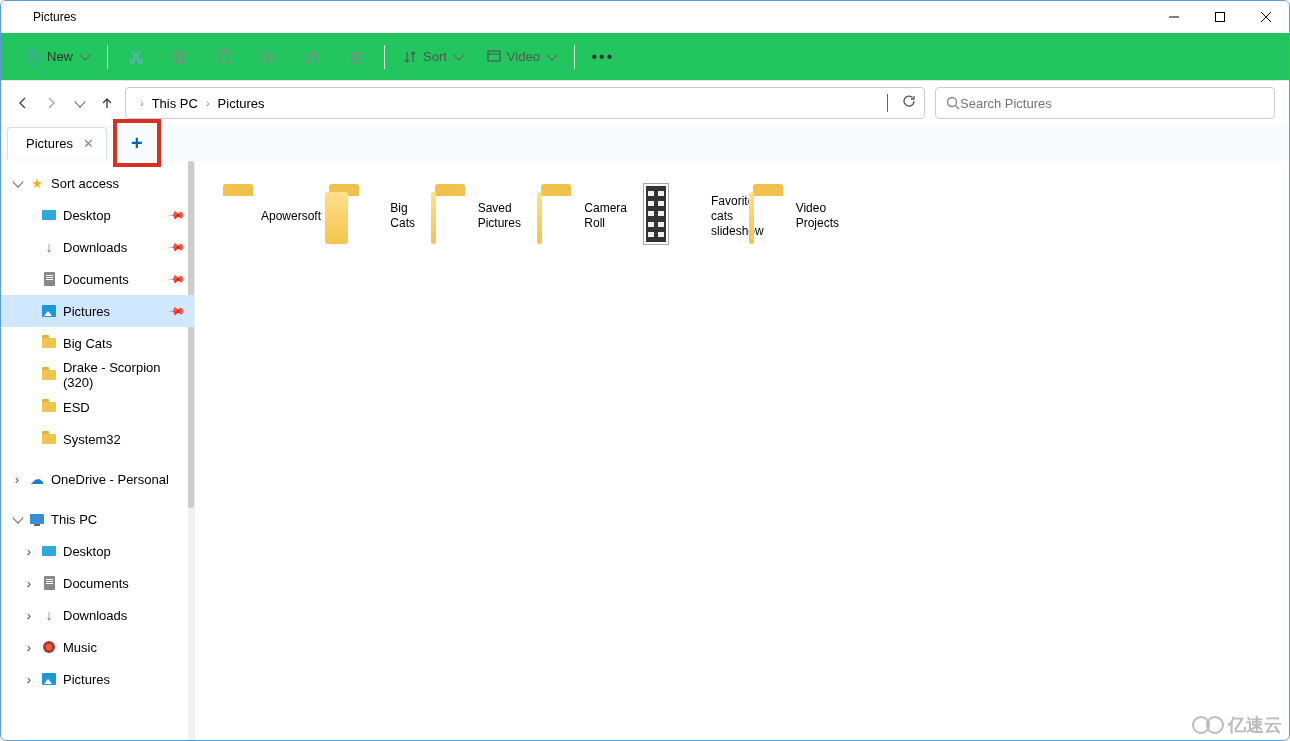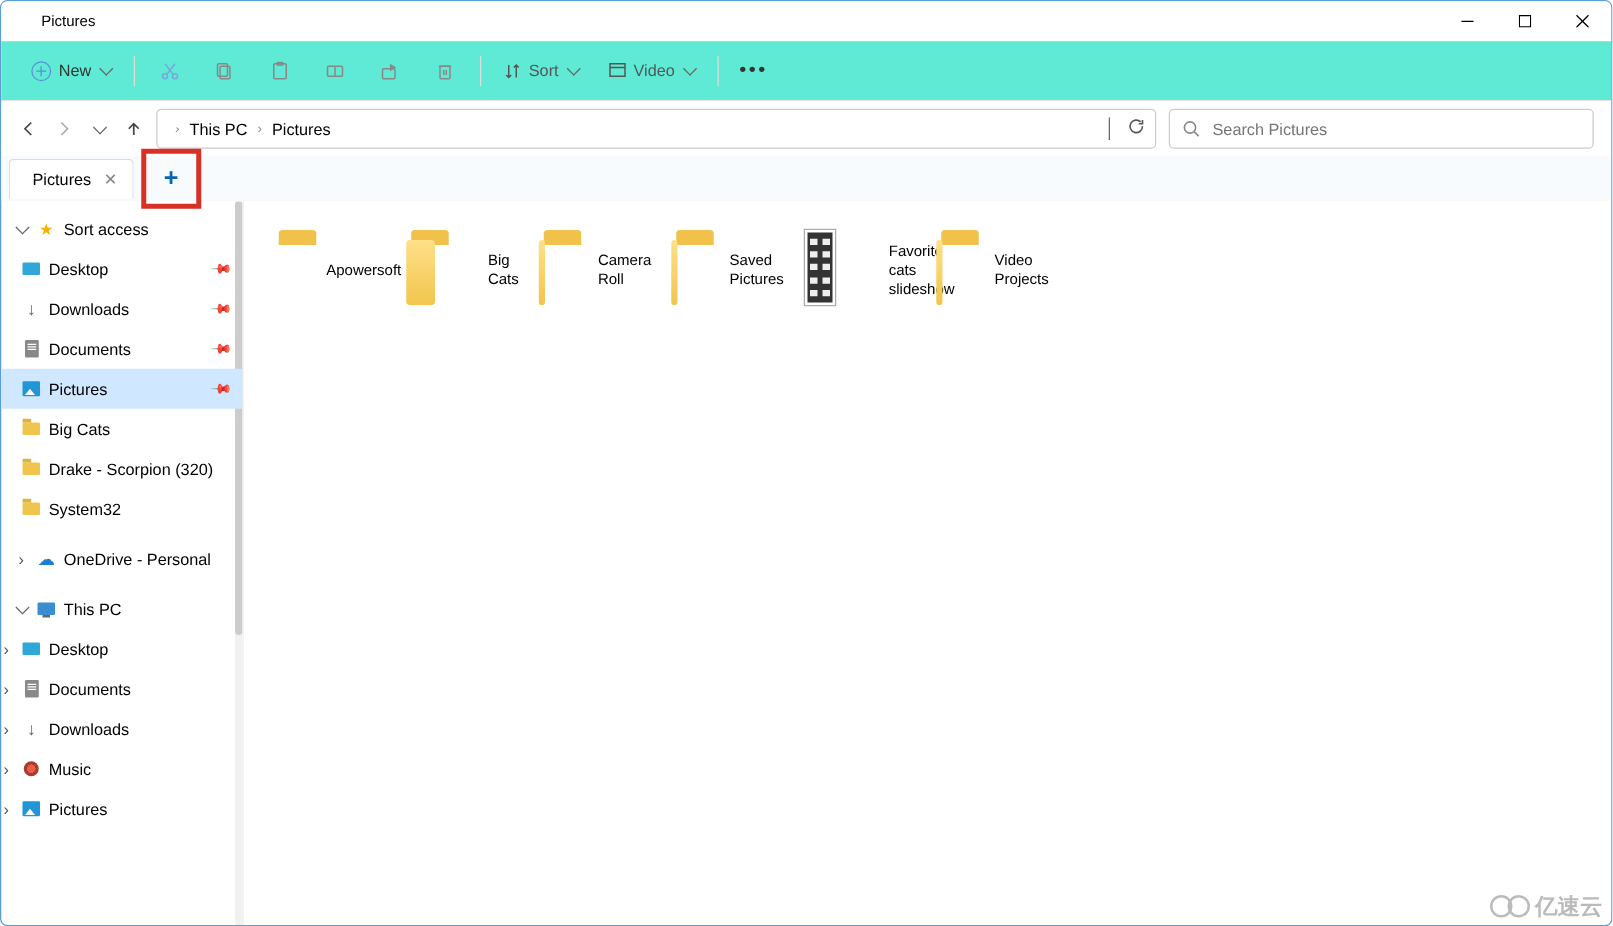--- a/index.html
+++ b/index.html
@@ -7,56 +7,56 @@
 .window { display: flex; flex-direction: column; height: 100%; border: 1px solid #5a9dd8; border-radius: 6px; overflow: hidden; }
 
 
 .titlebar { height: 32px; display: flex; align-items: center; padding-left: 8px; background: #fff; }
 .titlebar .app-icon { width: 16px; height: 16px; margin-right: 8px; }
 .titlebar .title { font-size: 12px; color: #000; flex: 1; }
 .titlebar .win-controls { display: flex; }
 .titlebar .win-btn { width: 46px; height: 32px; display: flex; align-items: center; justify-content: center; cursor: pointer; }
 
 
-.toolbar { height: 48px; display: flex; align-items: center; padding: 0 14px; background: #5eead4; border-bottom: 1px solid #e5e5e5; gap: 4px; }
+.toolbar { height: 48px; display: flex; align-items: center; padding: 0 14px; background: #22c55e; border-bottom: 1px solid #e5e5e5; gap: 4px; }
 .tb-btn { height: 36px; display: flex; align-items: center; justify-content: center; padding: 0 10px; border-radius: 4px; cursor: pointer; color: #555; gap: 6px; font-size: 13px; }
 .tb-icon-only { width: 40px; padding: 0; }
 .tb-sep { width: 1px; height: 24px; background: #ddd; margin: 0 4px; }
 .tb-btn.new { color: #333; }
 .tb-btn.new .plus-circ { width: 16px; height: 16px; border: 1.2px solid #5a8fd6; border-radius: 50%; position: relative; }
 .tb-btn.new .plus-circ::before, .tb-btn.new .plus-circ::after { content: ""; position: absolute; background: #5a8fd6; }
 .tb-btn.new .plus-circ::before { left: 3px; right: 3px; top: 50%; height: 1.2px; transform: translateY(-50%); }
 .tb-btn.new .plus-circ::after { top: 3px; bottom: 3px; left: 50%; width: 1.2px; transform: translateX(-50%); }
 .chev-down { width: 8px; height: 8px; border-right: 1.2px solid #666; border-bottom: 1.2px solid #666; transform: rotate(45deg); margin-top: -3px; margin-left: 2px; }
 
 
 .navbar { height: 44px; display: flex; align-items: center; padding: 0 14px; gap: 10px; background: #fff; }
 .nav-arrows { display: flex; align-items: center; gap: 12px; color: #666; }
 .nav-arrow { width: 16px; height: 16px; display: flex; align-items: center; justify-content: center; cursor: pointer; }
 .addrbar { flex: 1; height: 32px; border: 1px solid #ccc; border-radius: 4px; display: flex; align-items: center; padding: 0 8px; gap: 6px; }
 .addrbar .crumb { font-size: 13px; color: #000; cursor: pointer; padding: 2px; }
 .addrbar .crumb-sep { color: #888; font-size: 11px; }
 .addrbar .spacer { flex: 1; }
 .addrbar .addr-right { display: flex; gap: 14px; align-items: center; color: #666; }
-.searchbox { width: 340px; height: 32px; border: 1px solid #ccc; border-radius: 4px; display: flex; align-items: center; padding: 0 10px; gap: 10px; color: #888; }
+.searchbox { width: 340px; height: 32px; border: 1px solid #ccc; border-radius: 4px; display: flex; align-items: center; padding: 0 10px; color: #888; }
 .searchbox input { border: none; outline: none; font-size: 13px; flex: 1; color: #333; background: transparent; }
 
 
 .tabs-row { height: 36px; display: flex; align-items: center; background: #f7fbfe; padding-left: 6px; }
 .tab { height: 32px; display: flex; align-items: center; padding: 0 10px; gap: 8px; background: #fff; border: 1px solid #ddd; border-bottom: none; border-radius: 4px 4px 0 0; font-size: 13px; }
 .tab .close-x { color: #888; cursor: pointer; padding: 0 2px; font-size: 13px; }
 .newtab-wrap { width: 44px; height: 44px; margin-left: 8px; display: flex; align-items: center; justify-content: center; position: relative; }
 .newtab-highlight { position: absolute; inset: -2px; border: 4px solid #d93025; pointer-events: none; }
 .newtab-btn { color: #0a64ad; font-size: 20px; font-weight: bold; cursor: pointer; }
 
 
 .body { flex: 1; display: flex; overflow: hidden; }
 .sidebar { width: 194px; border-right: 1px solid #eee; overflow-y: auto; padding: 6px 0; font-size: 13px; position: relative; }
 .side-item { height: 32px; display: flex; align-items: center; padding-left: 10px; gap: 6px; cursor: pointer; position: relative; }
-.side-item.indent { padding-left: 16px; }
+.side-item.indent { padding-left: 40px; }
 .side-item.selected { background: #cfe8ff; }
 .side-item .s-icon { width: 16px; height: 16px; display: flex; align-items: center; justify-content: center; }
 .side-item .pin { position: absolute; right: 10px; color: #aaa; font-size: 11px; transform: rotate(45deg); }
 .side-expand { width: 12px; height: 12px; display: flex; align-items: center; justify-content: center; color: #555; }
 
 .content { flex: 1; overflow: auto; padding: 18px 20px; position: relative; }
 .items-grid { display: flex; flex-wrap: wrap; gap: 18px 8px; align-content: flex-start; }
 .item { width: 98px; display: flex; flex-direction: row; align-items: center; text-align: left; font-size: 12px; cursor: pointer; padding: 4px; border-radius: 2px; gap: 42px; }
 .item .label { margin-top: 4px; line-height: 1.25; }
 
@@ -298,20 +298,26 @@
           <div class="side-item indent">
             <span class="s-icon">
               <span class="icn-fld"></span>
             </span>
             <span>Drake - Scorpion (320)</span>
           </div>
           <div class="side-item indent">
             <span class="s-icon">
               <span class="icn-fld"></span>
             </span>
+            <span>ESD</span>
+          </div>
+          <div class="side-item indent">
+            <span class="s-icon">
+              <span class="icn-fld"></span>
+            </span>
             <span>System32</span>
           </div>
         </div>
 
       <div style="height:8px"></div>
       <div class="side-item">
         <span class="side-expand">›</span>
         <span class="s-icon icn-cloud">☁</span>
         <span>OneDrive - Personal</span>
       </div>
@@ -370,25 +376,25 @@
           <div class="item">
             <div class="folder"></div>
             <div class="label">Apowersoft</div>
           </div>
           <div class="item">
             <div class="folder"></div>
             <div class="label">Big Cats</div>
           </div>
           <div class="item">
             <div class="folder"></div>
+            <div class="label">Saved Pictures</div>
+          </div>
+          <div class="item">
+            <div class="folder"></div>
             <div class="label">Camera Roll</div>
-          </div>
-          <div class="item">
-            <div class="folder"></div>
-            <div class="label">Saved Pictures</div>
           </div>
           <div class="item">
             <div class="video-thumb">
               <div class="film-strip">
                 <span></span>
                 <span></span>
                 <span></span>
                 <span></span>
                 <span></span>
               </div>

